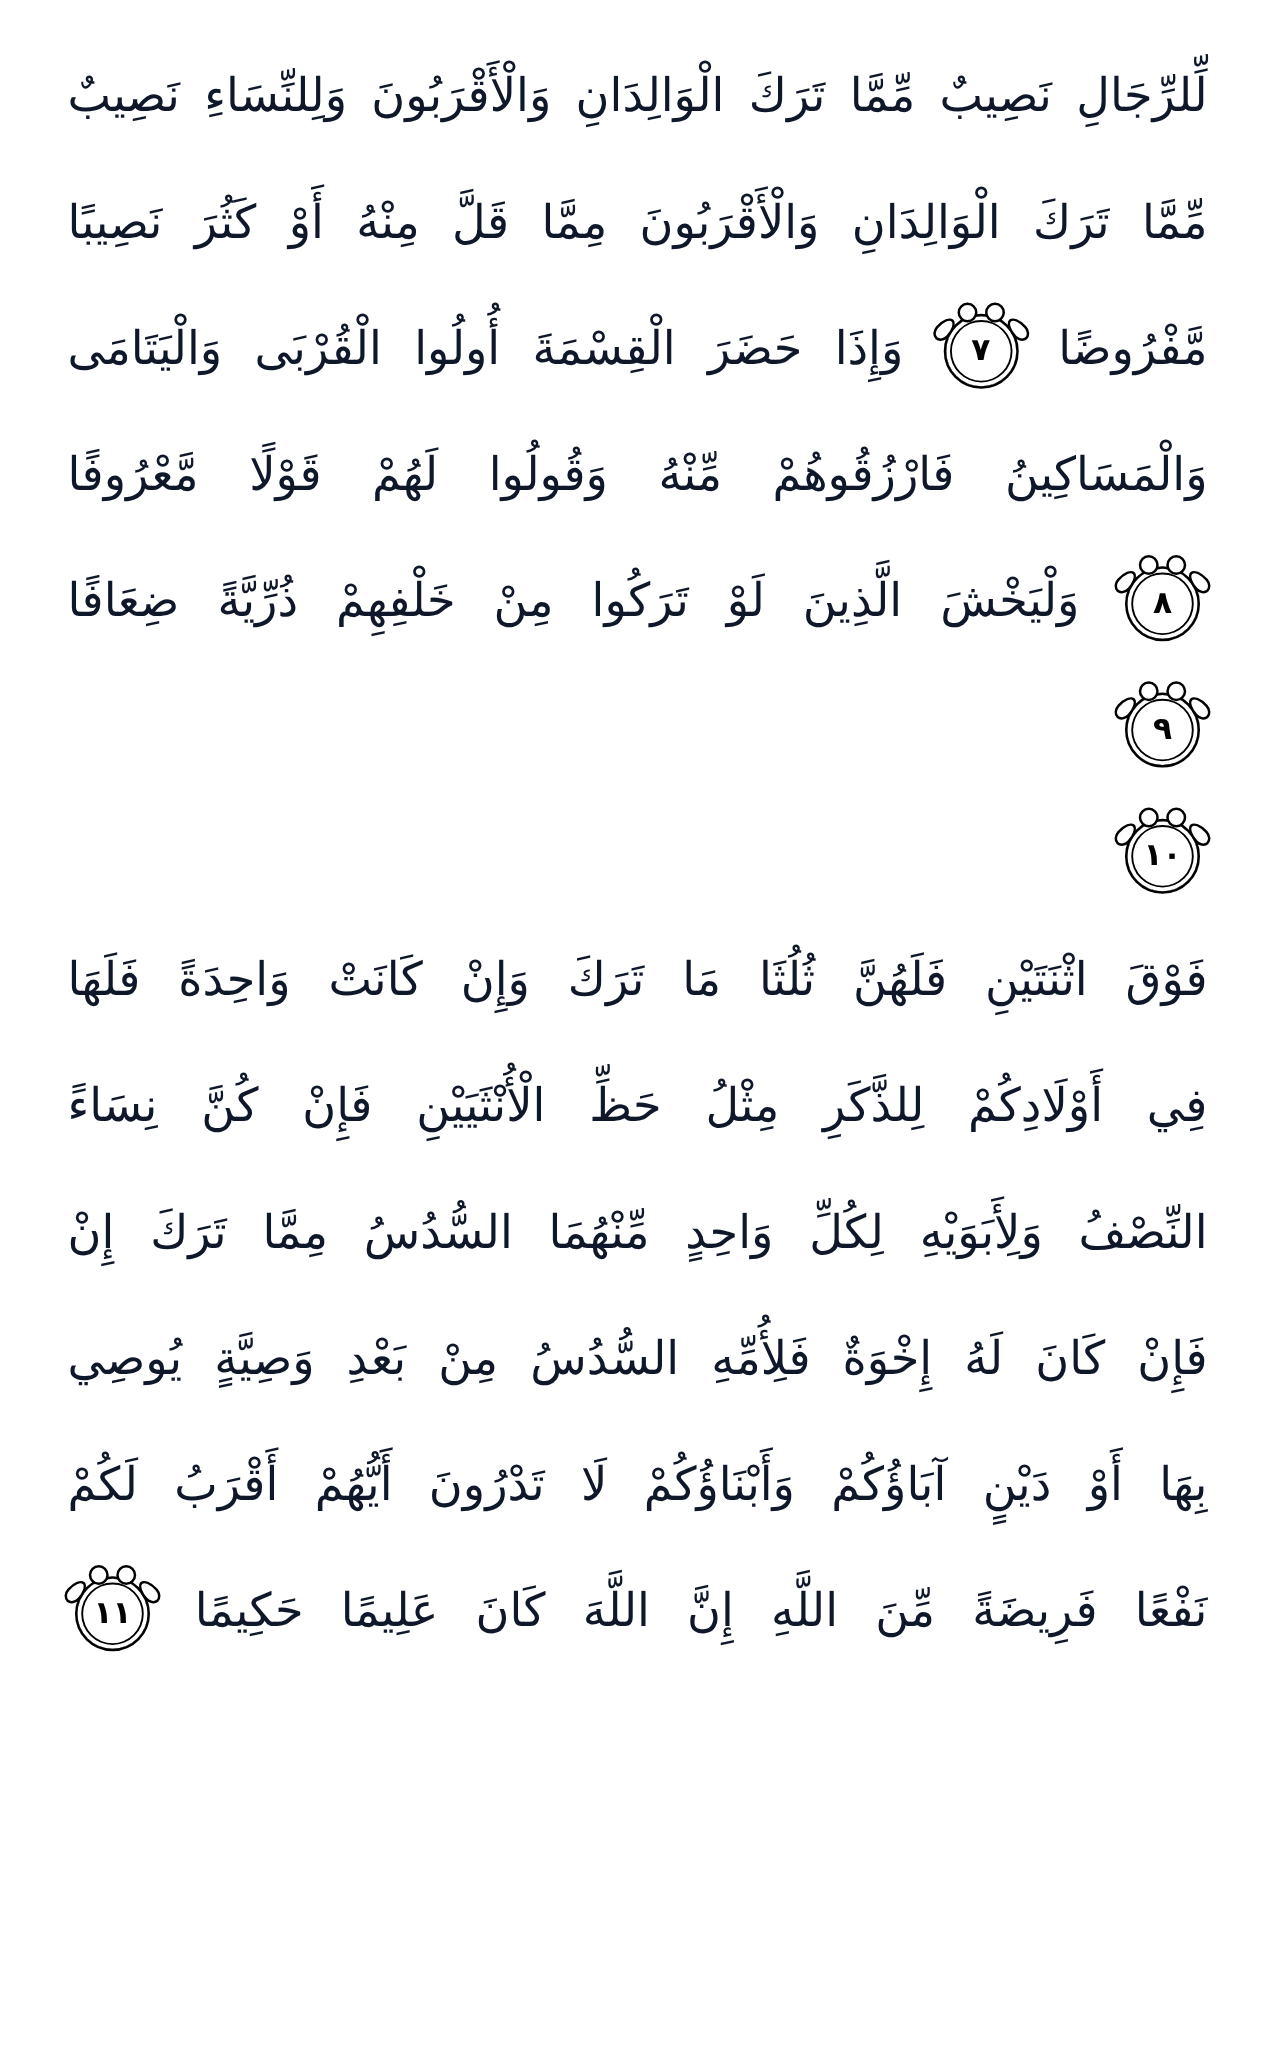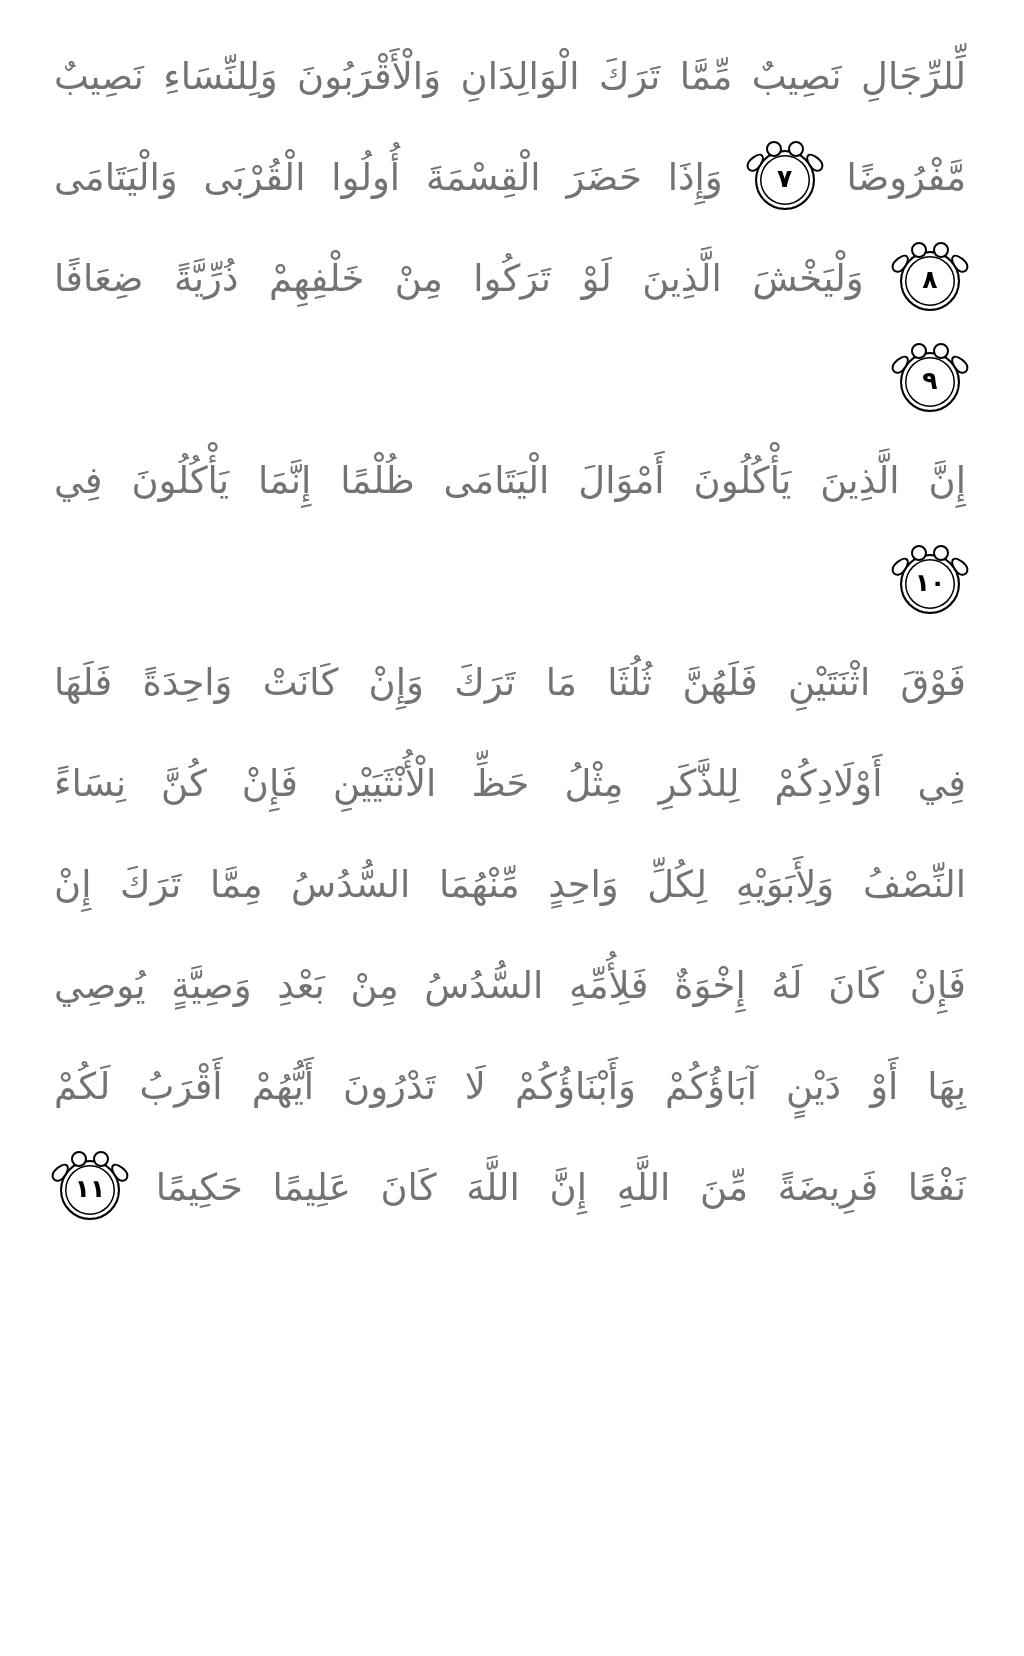--- a/index.html
+++ b/index.html
@@ -25,21 +25,21 @@
     height: 101px;
     line-height: 101px;
     font-size: 37px;
     text-align: justify;
     text-align-last: justify;
     direction: rtl;
     white-space: normal;
     overflow: visible;
   }
   .txt {
-    color: #737373;
+    color: #0f172a;
   }
   
   .ayah {
     position: relative;
     display: inline-block;
     width: 56px;
     height: 56px;
     border: 2.5px solid #000;
     border-radius: 50%;
     box-shadow: inset 0 0 0 3px #fff, inset 0 0 0 4.5px #000;
@@ -83,24 +83,25 @@
   }
   .num::before { left: -8px; transform: rotate(42deg); }
   .num::after  { right: -8px; transform: rotate(-42deg); }
 </style>
 </head>
 <body>
 
 <div class="page">
   <div class="text-block">
       <div class="line"><span class="txt">لِّلرِّجَالِ نَصِيبٌ مِّمَّا تَرَكَ الْوَالِدَانِ وَالْأَقْرَبُونَ وَلِلنِّسَاءِ نَصِيبٌ</span> </div>
+      <div class="line"><span class="txt">مِّمَّا تَرَكَ الْوَالِدَانِ وَالْأَقْرَبُونَ مِمَّا قَلَّ مِنْهُ أَوْ كَثُرَ نَصِيبًا</span> </div>
       <div class="line"><span class="txt">مَّفْرُوضًا</span> <span class="ayah"><span class="num">٧</span></span> <span class="txt">وَإِذَا حَضَرَ الْقِسْمَةَ أُولُوا الْقُرْبَى وَالْيَتَامَى</span> </div>
+      <div class="line"><span class="txt">وَالْمَسَاكِينُ فَارْزُقُوهُمْ مِّنْهُ وَقُولُوا لَهُمْ قَوْلًا مَّعْرُوفًا</span> </div>
       <div class="line"><span class="ayah"><span class="num">٨</span></span> <span class="txt">وَلْيَخْشَ الَّذِينَ لَوْ تَرَكُوا مِنْ خَلْفِهِمْ ذُرِّيَّةً ضِعَافًا</span> </div>
       <div class="line"> <span class="ayah"><span class="num">٩</span></span> </div>
-      <div class="line"><span class="txt">إِنَّ الَّذِينَ يَأْكُلُونَ أَمْوَالَ الْيَتَامَى ظُلْمًا إِنَّمَا يَأْكُلُونَ فِي</span> </div>
       <div class="line"> <span class="ayah"><span class="num">١٠</span></span>  </div>
       <div class="line"><span class="txt">فَوْقَ اثْنَتَيْنِ فَلَهُنَّ ثُلُثَا مَا تَرَكَ وَإِنْ كَانَتْ وَاحِدَةً فَلَهَا</span> </div>
       <div class="line"><span class="txt">فِي أَوْلَادِكُمْ لِلذَّكَرِ مِثْلُ حَظِّ الْأُنْثَيَيْنِ فَإِنْ كُنَّ نِسَاءً</span> </div>
       <div class="line"><span class="txt">النِّصْفُ وَلِأَبَوَيْهِ لِكُلِّ وَاحِدٍ مِّنْهُمَا السُّدُسُ مِمَّا تَرَكَ إِنْ</span> </div>
       <div class="line"><span class="txt">فَإِنْ كَانَ لَهُ إِخْوَةٌ فَلِأُمِّهِ السُّدُسُ مِنْ بَعْدِ وَصِيَّةٍ يُوصِي</span> </div>
       <div class="line"><span class="txt">بِهَا أَوْ دَيْنٍ آبَاؤُكُمْ وَأَبْنَاؤُكُمْ لَا تَدْرُونَ أَيُّهُمْ أَقْرَبُ لَكُمْ</span> </div>
       <div class="line"><span class="txt">نَفْعًا فَرِيضَةً مِّنَ اللَّهِ إِنَّ اللَّهَ كَانَ عَلِيمًا حَكِيمًا</span> <span class="ayah"><span class="num">١١</span></span> </div>
     </div>
 </div>
 

